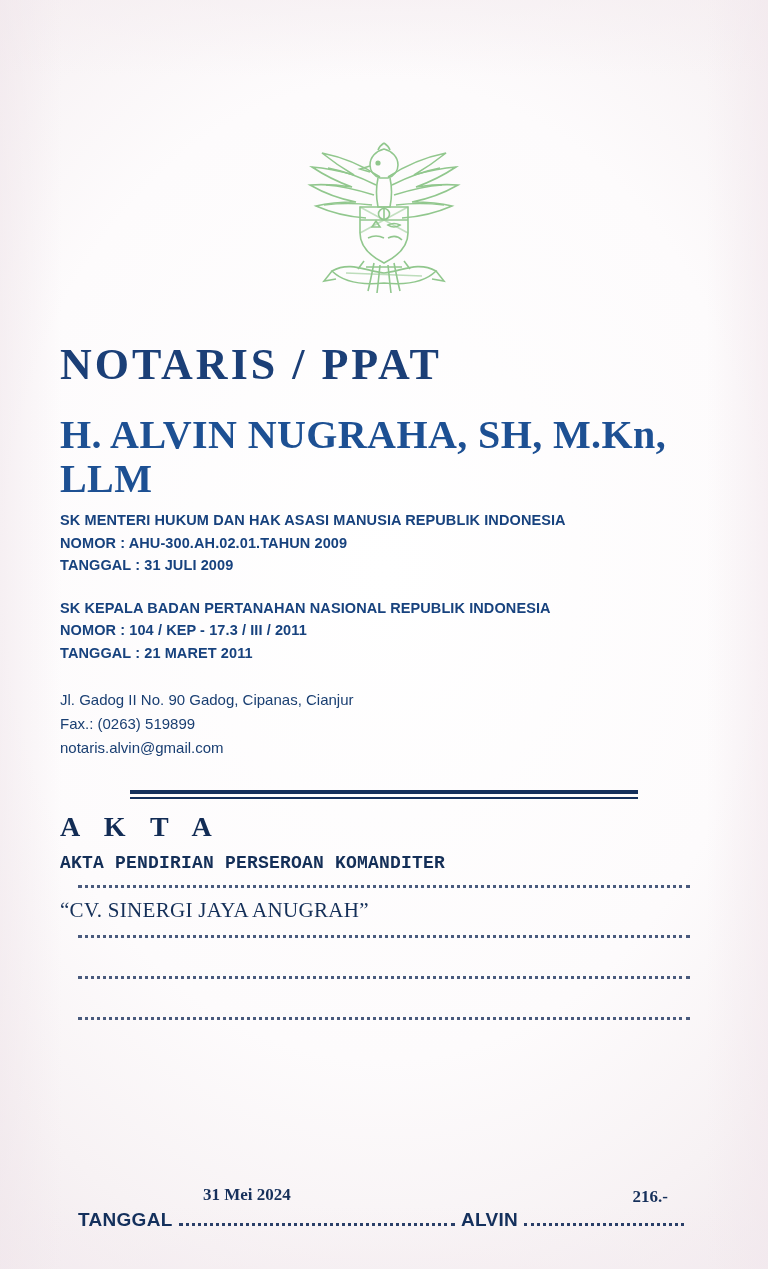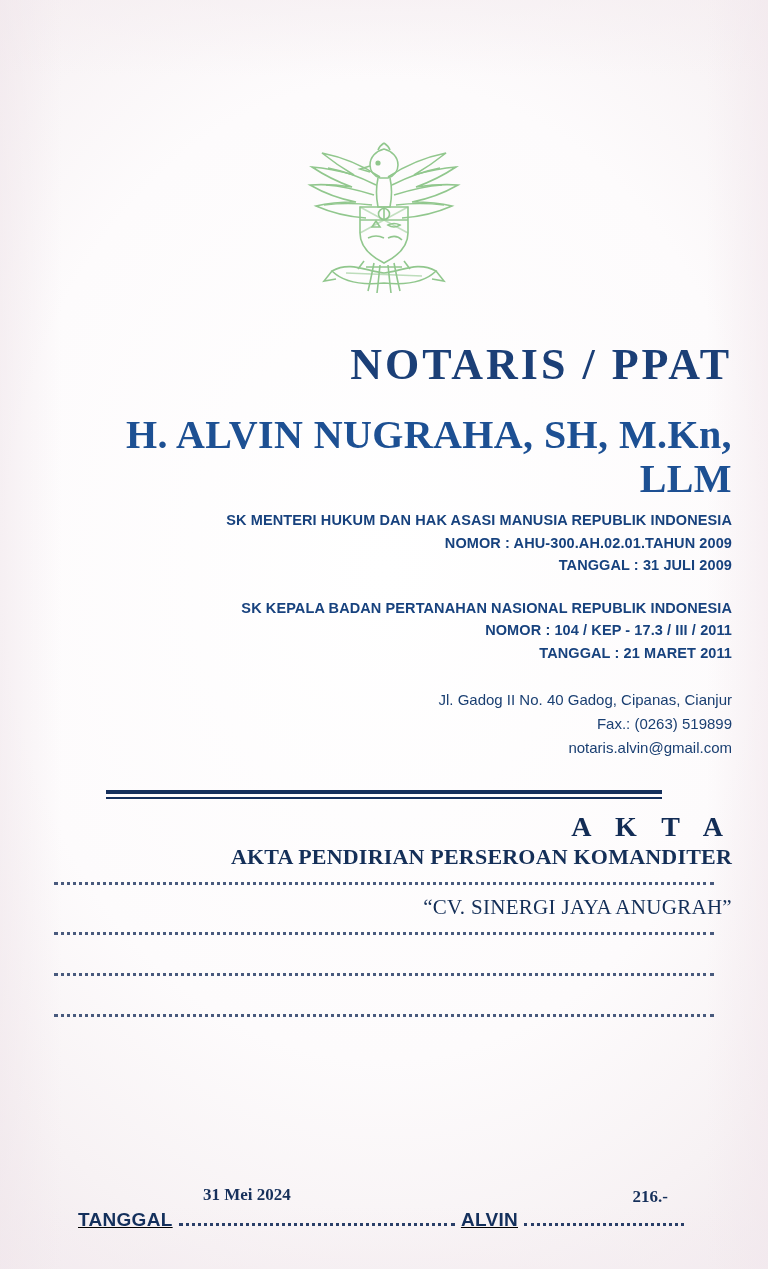--- a/index.html
+++ b/index.html
@@ -31,22 +31,22 @@
     inset: 0;
     pointer-events: none;
     background:
       linear-gradient(90deg, rgba(240,230,235,0.55) 0%, rgba(255,255,255,0) 8%, rgba(255,255,255,0) 92%, rgba(242,232,237,0.6) 100%),
       linear-gradient(180deg, rgba(245,238,241,0.6) 0%, rgba(255,255,255,0) 6%, rgba(255,255,255,0) 95%, rgba(244,236,240,0.5) 100%);
   }
 
   .content {
     position: relative;
     z-index: 2;
-    padding: 0 36px;
-    text-align: right;
+    padding: 0 60px;
+    text-align: left;
   }
 
   
   .emblem-wrap {
     margin-top: 118px;
     height: 190px;
     display: flex;
     align-items: center;
     justify-content: center;
   }
@@ -117,24 +117,24 @@
   
   .akta-title {
     margin-top: 12px;
     font-family: "Liberation Serif", serif;
     font-weight: bold;
     font-size: 28px;
     letter-spacing: 9px;
     color: #122c55;
   }
   .akta-sub {
-    margin-top: 1px;
-    font-family: Liberation Serif, serif;
-    font-weight: bold;
-    font-size: 22px;
+    margin-top: 10px;
+    font-family: Liberation Mono, monospace;
+    font-weight: bold;
+    font-size: 18px;
     letter-spacing: 0.2px;
     color: #142f58;
   }
 
   .dotline {
     margin: 12px 18px 0 18px;
     border-bottom: 3px dotted #2a3f68;
     height: 0;
     opacity: 0.85;
   }
@@ -156,21 +156,20 @@
   }
 
   
   .footer {
     position: absolute;
     left: 0;
     right: 0;
     bottom: 38px;
     padding: 0 78px;
     z-index: 3;
-    text-decoration: underline;
   }
   .footer-values {
     position: relative;
     height: 24px;
     font-family: "Liberation Serif", serif;
     font-weight: bold;
     font-size: 17px;
     color: #16305b;
   }
   .footer-date {
@@ -262,21 +261,21 @@
       <div>TANGGAL : 31 JULI 2009</div>
     </div>
 
     <div class="sk-block second">
       <div>SK KEPALA BADAN PERTANAHAN NASIONAL REPUBLIK INDONESIA</div>
       <div>NOMOR  : 104 / KEP - 17.3 / III / 2011</div>
       <div>TANGGAL : 21 MARET 2011</div>
     </div>
 
     <div class="address-block">
-      <div>Jl. Gadog II No. 40 Gadog, Cipanas, Cianjur</div>
+      <div>Jl. Gadog II No. 90 Gadog, Cipanas, Cianjur</div>
       <div>Fax.: (0263) 519899</div>
       <div>notaris.alvin@gmail.com</div>
     </div>
 
     <div class="rule-wrap">
       <div class="rule-thick"></div>
       <div class="rule-thin"></div>
     </div>
 
     <div class="akta-title">A K T A</div>

